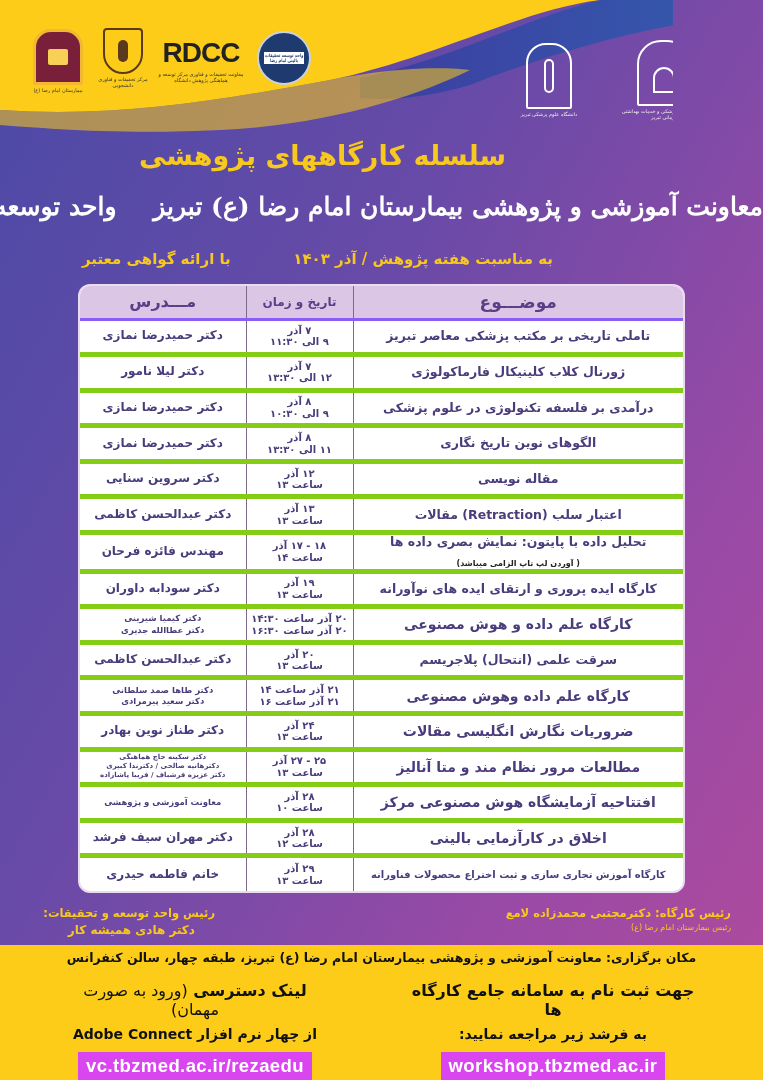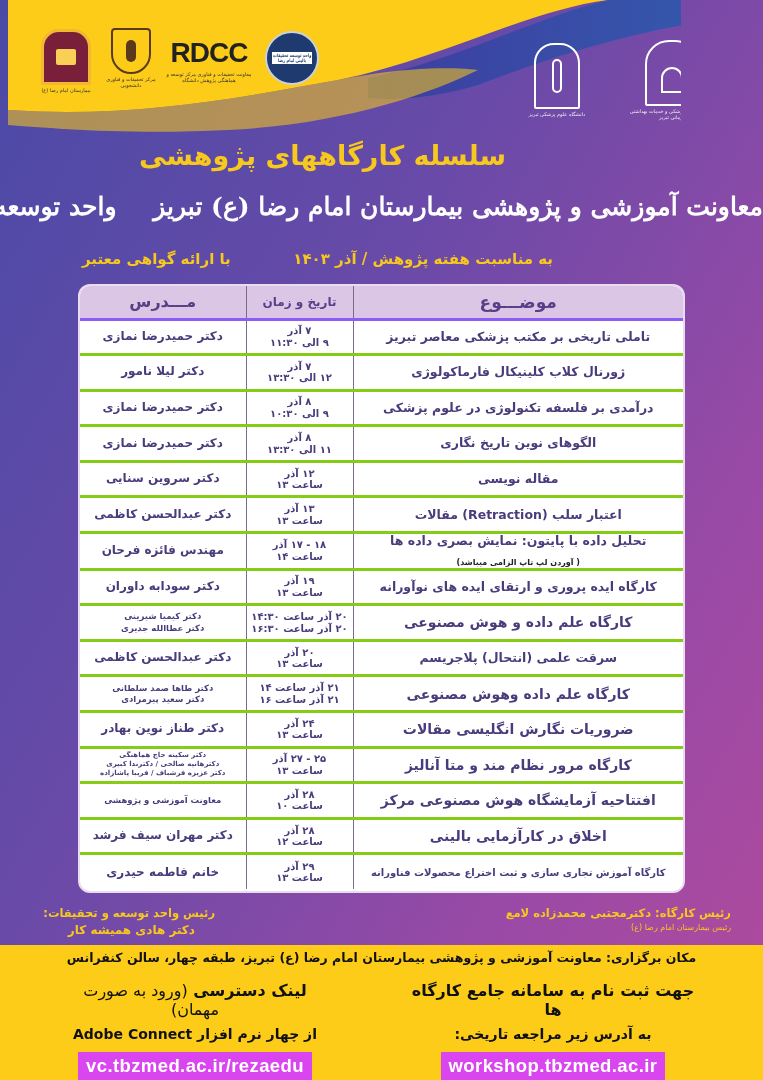--- a/index.html
+++ b/index.html
@@ -3,21 +3,21 @@
 <meta charset="utf-8">
 <style>
   * { box-sizing: border-box; margin: 0; padding: 0; }
   html, body { width: 763px; height: 1080px; overflow: hidden; }
   body {
     font-family: "DejaVu Sans", sans-serif;
     position: relative;
     background: linear-gradient(120deg, #4a4aa6 0%, #6a4aa8 40%, #9a4aa6 75%, #b14a9c 100%);
   }
   .top-band {
-    position: absolute; left: 8px; top: 0; width: 673px; height: 140px;
+    position: absolute; left: 0; top: 0; width: 673px; height: 140px;
     overflow: hidden;
   }
   .top-band svg { position: absolute; left: 0; top: 0; }
   .logo {
     position: absolute; display: flex; flex-direction: column; align-items: center; justify-content: center;
   }
   .logo-box {
     display: flex; align-items: center; justify-content: center;
     font-weight: bold; font-family: "Liberation Sans", sans-serif;
   }
@@ -46,21 +46,21 @@
     background: #ffffff; border-radius: 12px; overflow: hidden;
     border: 2px solid #e9dcef;
   }
   table { width: 100%; border-collapse: collapse; direction: rtl; table-layout: fixed; }
   thead tr { background: #dcc6e6; height: 33px; }
   th { color: #5a3f86; font-weight: bold; border-left: 1px solid #7b6a8a; border-bottom: 3px solid #8b5cf6; }
   th.c-topic { font-size: 17px; width: 330px; }
   th.c-date { font-size: 12px; width: 107px; }
   th.c-teacher { font-size: 16px; }
   td {
-    border-left: 1px solid #7b6a8a; border-bottom: 3px solid #84cc16;
+    border-left: 1px solid #7b6a8a; border-bottom: 5px solid #84cc16;
     text-align: center; vertical-align: middle; color: #4a3c7c; font-weight: bold; line-height: 1.15;
   }
   tr.row td { height: 35.6px; }
   td.topic { font-size: 12.5px; }
   td.topic.big { font-size: 14px; }
   td.topic.small { font-size: 10px; }
   td.date { font-size: 10px; }
   td.teacher { font-size: 12px; }
   td.teacher.multi { font-size: 8.5px; line-height: 1.3; }
   td.teacher.tiny { font-size: 7px; line-height: 1.3; }
@@ -266,21 +266,21 @@
       </tr>
       <tr class="row">
         <td class="topic big">ضروریات نگارش انگلیسی مقالات</td>
         <td class="date">
             <div>۲۴ آذر</div>
             <div>ساعت ۱۳</div>
           </td>
         <td class="teacher">دکتر طناز نوین بهادر</td>
       </tr>
       <tr class="row">
-        <td class="topic big">کارگاه مرور نظام مند و متا آنالیز</td>
+        <td class="topic big">مطالعات مرور نظام مند و متا آنالیز</td>
         <td class="date">
             <div>۲۵ - ۲۷ آذر</div>
             <div>ساعت ۱۳</div>
           </td>
         <td class="teacher tiny">
             <div>دکتر سکینه حاج هماهنگی</div>
             <div>دکترهانیه صالحی / دکترندا کبیری</div>
             <div>دکتر عزیزه فرشباف / فریبا پاشازاده</div>
           </td>
       </tr>
@@ -321,21 +321,21 @@
     <div class="c1">رئیس واحد توسعه و تحقیقات:</div>
     <div class="c2 big" style="padding-right:20px;">دکتر هادی همیشه کار</div>
   </div>
 </div>
 
 <div class="bottom">
   <div class="venue">مکان برگزاری: معاونت آموزشی و پژوهشی بیمارستان امام رضا (ع) تبریز، طبقه چهار، سالن کنفرانس</div>
 
   <div class="reg-col">
     <div class="line1">جهت ثبت نام به سامانه جامع کارگاه ها</div>
-    <div class="line2">به آدرس زیر مراجعه تاریخی:</div>
+    <div class="line2">به فرشد زیر مراجعه نمایید:</div>
     <div class="link-box">workshop.tbzmed.ac.ir</div>
   </div>
 
   <div class="acc-col">
     <div class="line1"><span>لینک دسترسی</span> <span class="light">(ورود به صورت مهمان)</span></div>
     <div class="line2">از چهار نرم افزار Adobe Connect</div>
     <div class="link-box">vc.tbzmed.ac.ir/rezaedu</div>
   </div>
 </div>
 

